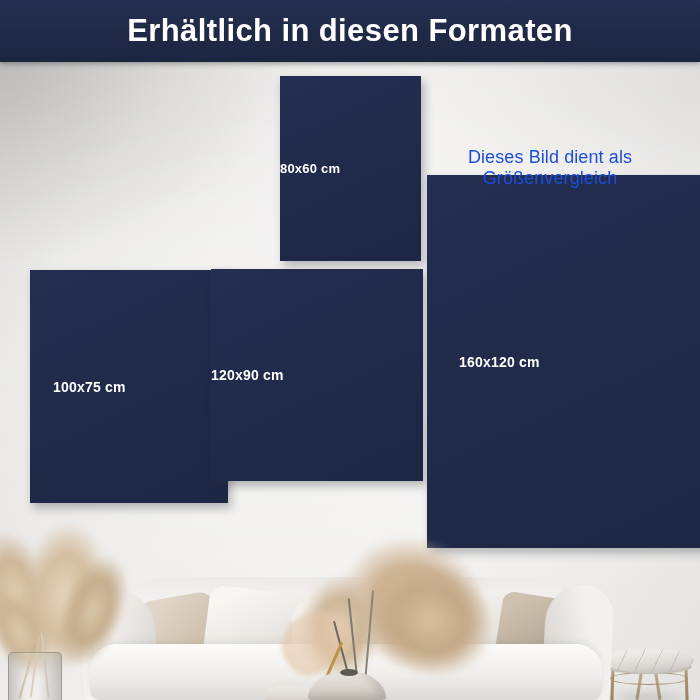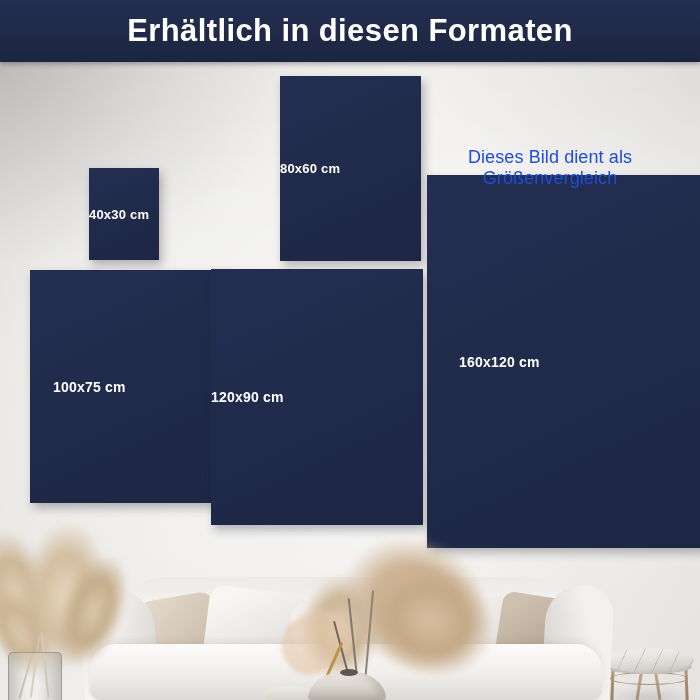--- a/index.html
+++ b/index.html
@@ -42,21 +42,21 @@
     background:linear-gradient(155deg, #242e52 0%, #202a4a 50%, #1d2643 100%);
     box-shadow:3px 5px 9px rgba(45,45,55,0.32);
     display:flex; align-items:center; justify-content:flex-start;margin-left:18px;
   }
   .fmt .lbl { color:#ffffff; font-weight:700; font-size:13px; letter-spacing:0.2px; }
   .fmt.big .lbl { font-size:14px; }
   .f40  { left:71px;  top:168px; width:70px;  height:92px; }
   .f60  { left:149px; top:123px; width:105px; height:139px; }
   .f80  { left:262px; top:76px;  width:141px; height:185px; }
   .f100 { left:12px;  top:270px; width:175px; height:233px;padding-left:23px; }
-  .f120 { left:193px; top:269px; width:212px; height:256px; }
+  .f120 { left:193px; top:269px; width:212px; height:212px; }
   .f160 { left:409px; top:175px; width:284px; height:373px;padding-left:32px; }
 
   
   .scene-el { position:absolute; }
   #sofa-shadow {
     left:78px; top:672px; width:534px; height:42px; border-radius:50%;
     background:radial-gradient(closest-side, rgba(75,70,65,0.30), rgba(75,70,65,0)); filter:blur(6px); z-index:7;
   }
   #sofa-back {
     left:96px; top:577px; width:498px; height:123px; z-index:8;
@@ -177,23 +177,20 @@
 <div id="stage">
 
   <div id="wall"></div>
 
   <div id="header">
     <div class="title">Erhältlich in diesen Formaten</div>
   </div>
 
   <div id="note">Dieses Bild dient als Größenvergleich</div>
 
-  <div class="fmt f40">
-    <span class="lbl">40x30 cm</span>
-  </div>
   <div class="fmt f80">
     <span class="lbl">80x60 cm</span>
   </div>
   <div class="fmt big f100">
     <span class="lbl">100x75 cm</span>
   </div>
   <div class="fmt big f120">
     <span class="lbl">120x90 cm</span>
   </div>
   <div class="fmt big f160">

